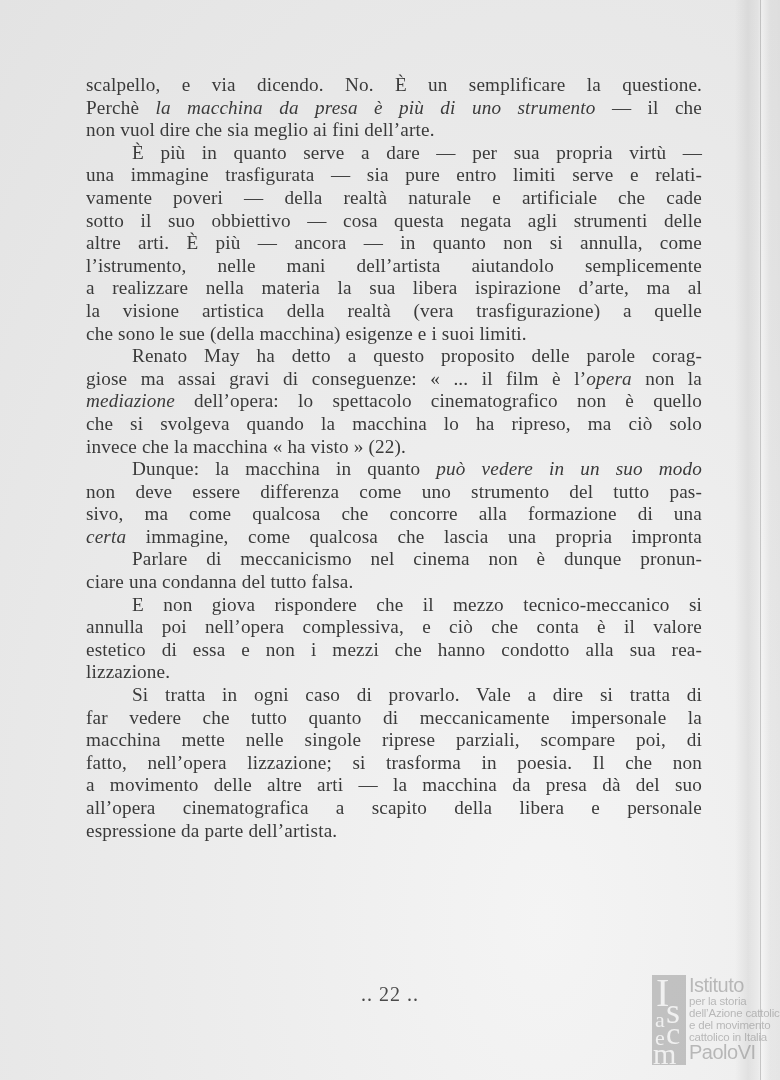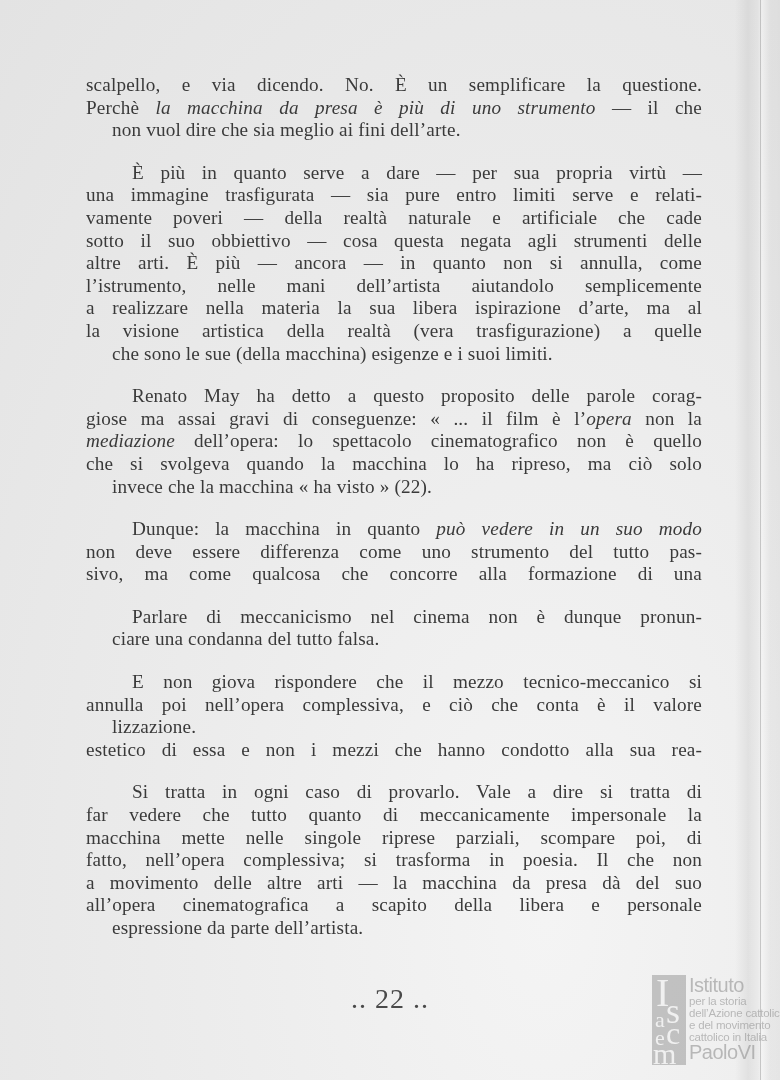--- a/index.html
+++ b/index.html
@@ -45,38 +45,36 @@
     }
     .line {
       display: block;
       white-space: nowrap;
       text-align: justify;
       text-align-last: justify;
       height: 22.6px;
     }
     .line.last {
       text-align-last: left;
-      margin-left: 26px;
     }
     .line.indent {
       padding-left: 46px;
-      margin-top: 20px;
     }
     .seg-italic {
       font-style: italic;
     }
     .page-number {
       position: absolute;
       left: 0;
       width: 780px;
       top: 983px;
       text-align: center;
       color: #4a4a4a;
       font-family: "Liberation Serif", "DejaVu Serif", serif;
-      font-size: 28px;
+      font-size: 20px;
       letter-spacing: 1px;
     }
     .logo {
       position: absolute;
       left: 652px;
       top: 975px;
       width: 130px;
       height: 92px;
       opacity: 0.55;
     }
@@ -151,36 +149,37 @@
         <span class="line indent"><span>Renato May ha detto a questo proposito delle parole corag-</span></span>
         <span class="line"><span>giose ma assai gravi di conseguenze: « ... il film è l’</span><span class="seg-italic">opera</span><span> non la</span></span>
         <span class="line"><span class="seg-italic">mediazione</span><span> dell’opera: lo spettacolo cinematografico non è quello</span></span>
         <span class="line"><span>che si svolgeva quando la macchina lo ha ripreso, ma ciò solo</span></span>
         <span class="line last"><span>invece che la macchina « ha visto » (22).</span></span>
       </div>
       <div>
         <span class="line indent"><span>Dunque: la macchina in quanto </span><span class="seg-italic">può vedere in un suo modo</span></span>
         <span class="line"><span>non deve essere differenza come uno strumento del tutto pas-</span></span>
         <span class="line"><span>sivo, ma come qualcosa che concorre alla formazione di una</span></span>
+        <span class="line"><span class="seg-italic">certa</span><span> immagine, come qualcosa che lascia una propria impronta</span></span>
       </div>
       <div>
         <span class="line indent"><span>Parlare di meccanicismo nel cinema non è dunque pronun-</span></span>
         <span class="line last"><span>ciare una condanna del tutto falsa.</span></span>
       </div>
       <div>
         <span class="line indent"><span>E non giova rispondere che il mezzo tecnico-meccanico si</span></span>
         <span class="line"><span>annulla poi nell’opera complessiva, e ciò che conta è il valore</span></span>
+        <span class="line"><span>estetico di essa e non i mezzi che hanno condotto alla sua rea-</span></span>
         <span class="line last"><span>lizzazione.</span></span>
-        <span class="line"><span>estetico di essa e non i mezzi che hanno condotto alla sua rea-</span></span>
       </div>
       <div>
         <span class="line indent"><span>Si tratta in ogni caso di provarlo. Vale a dire si tratta di</span></span>
         <span class="line"><span>far vedere che tutto quanto di meccanicamente impersonale la</span></span>
         <span class="line"><span>macchina mette nelle singole riprese parziali, scompare poi, di</span></span>
-        <span class="line"><span>fatto, nell’opera complessiva; si trasforma in poesia. Il che non</span></span>
+        <span class="line"><span>fatto, nell’opera lizzazione; si trasforma in poesia. Il che non</span></span>
         <span class="line"><span>a movimento delle altre arti — la macchina da presa dà del suo</span></span>
         <span class="line"><span>all’opera cinematografica a scapito della libera e personale</span></span>
         <span class="line last"><span>espressione da parte dell’artista.</span></span>
       </div>
     </div>
 
   <div class="page-number">.. 22 ..</div>
 
   <div class="logo">
     <div class="logo-mark">

